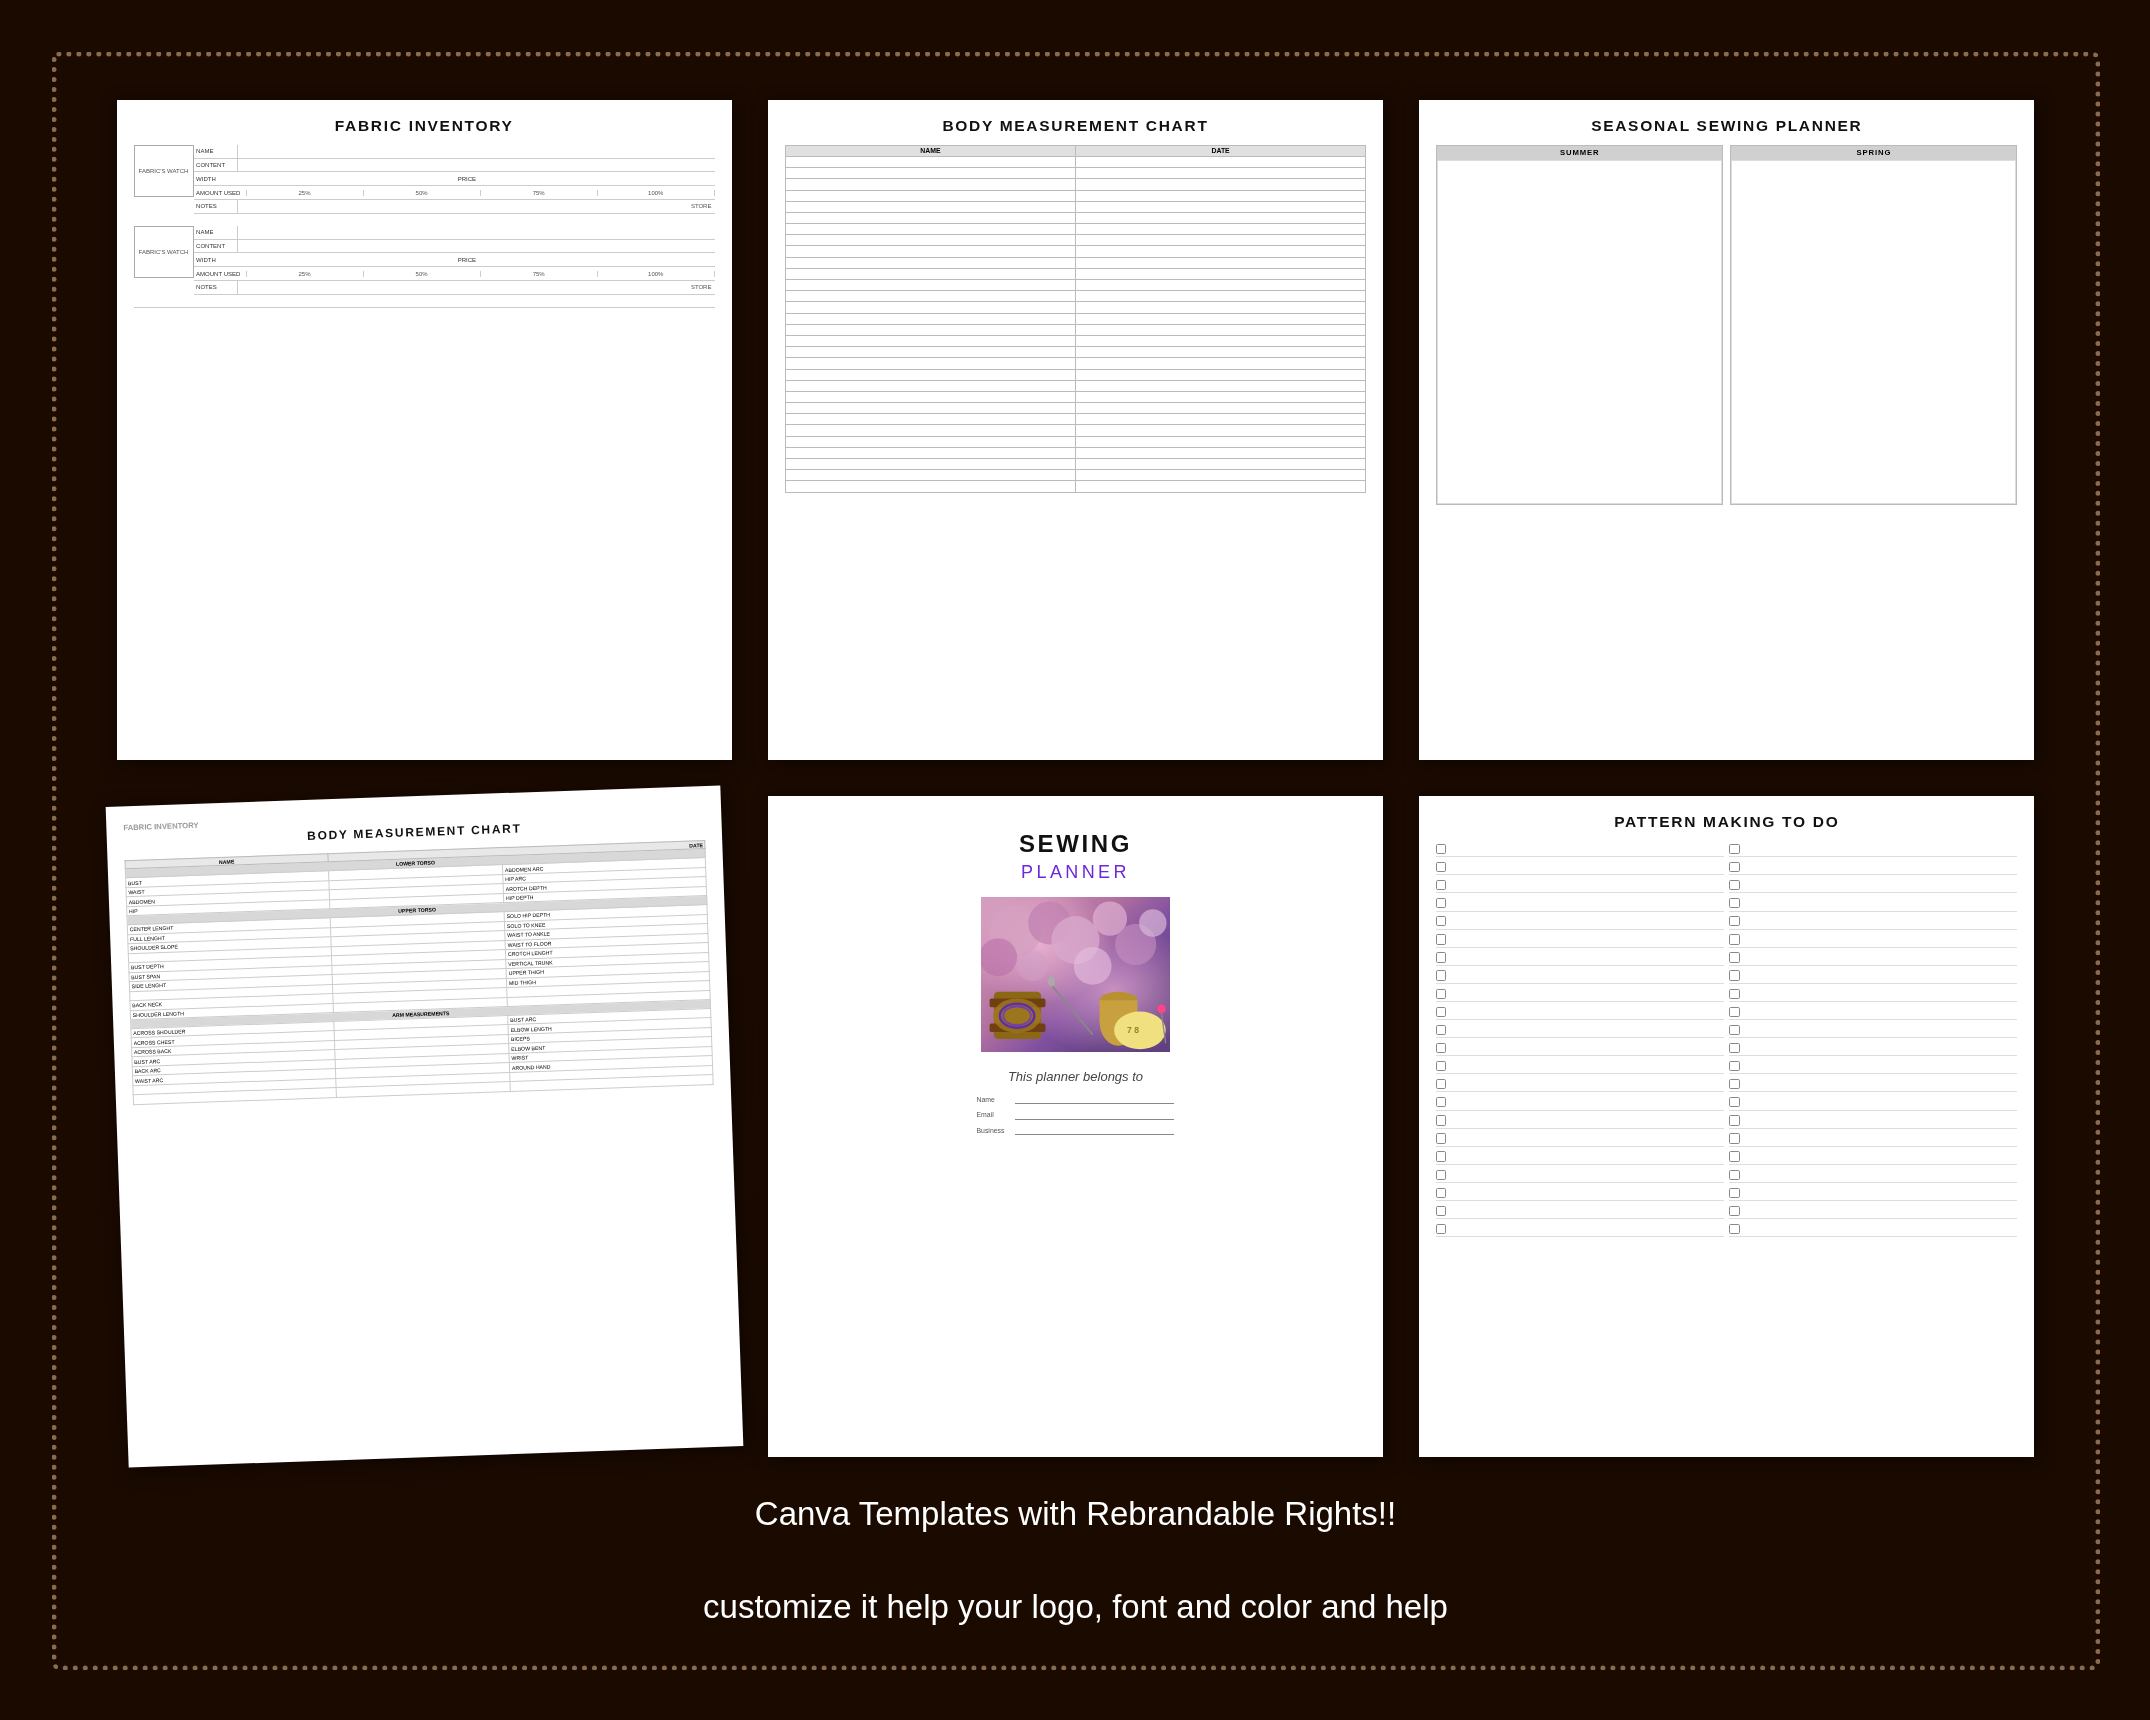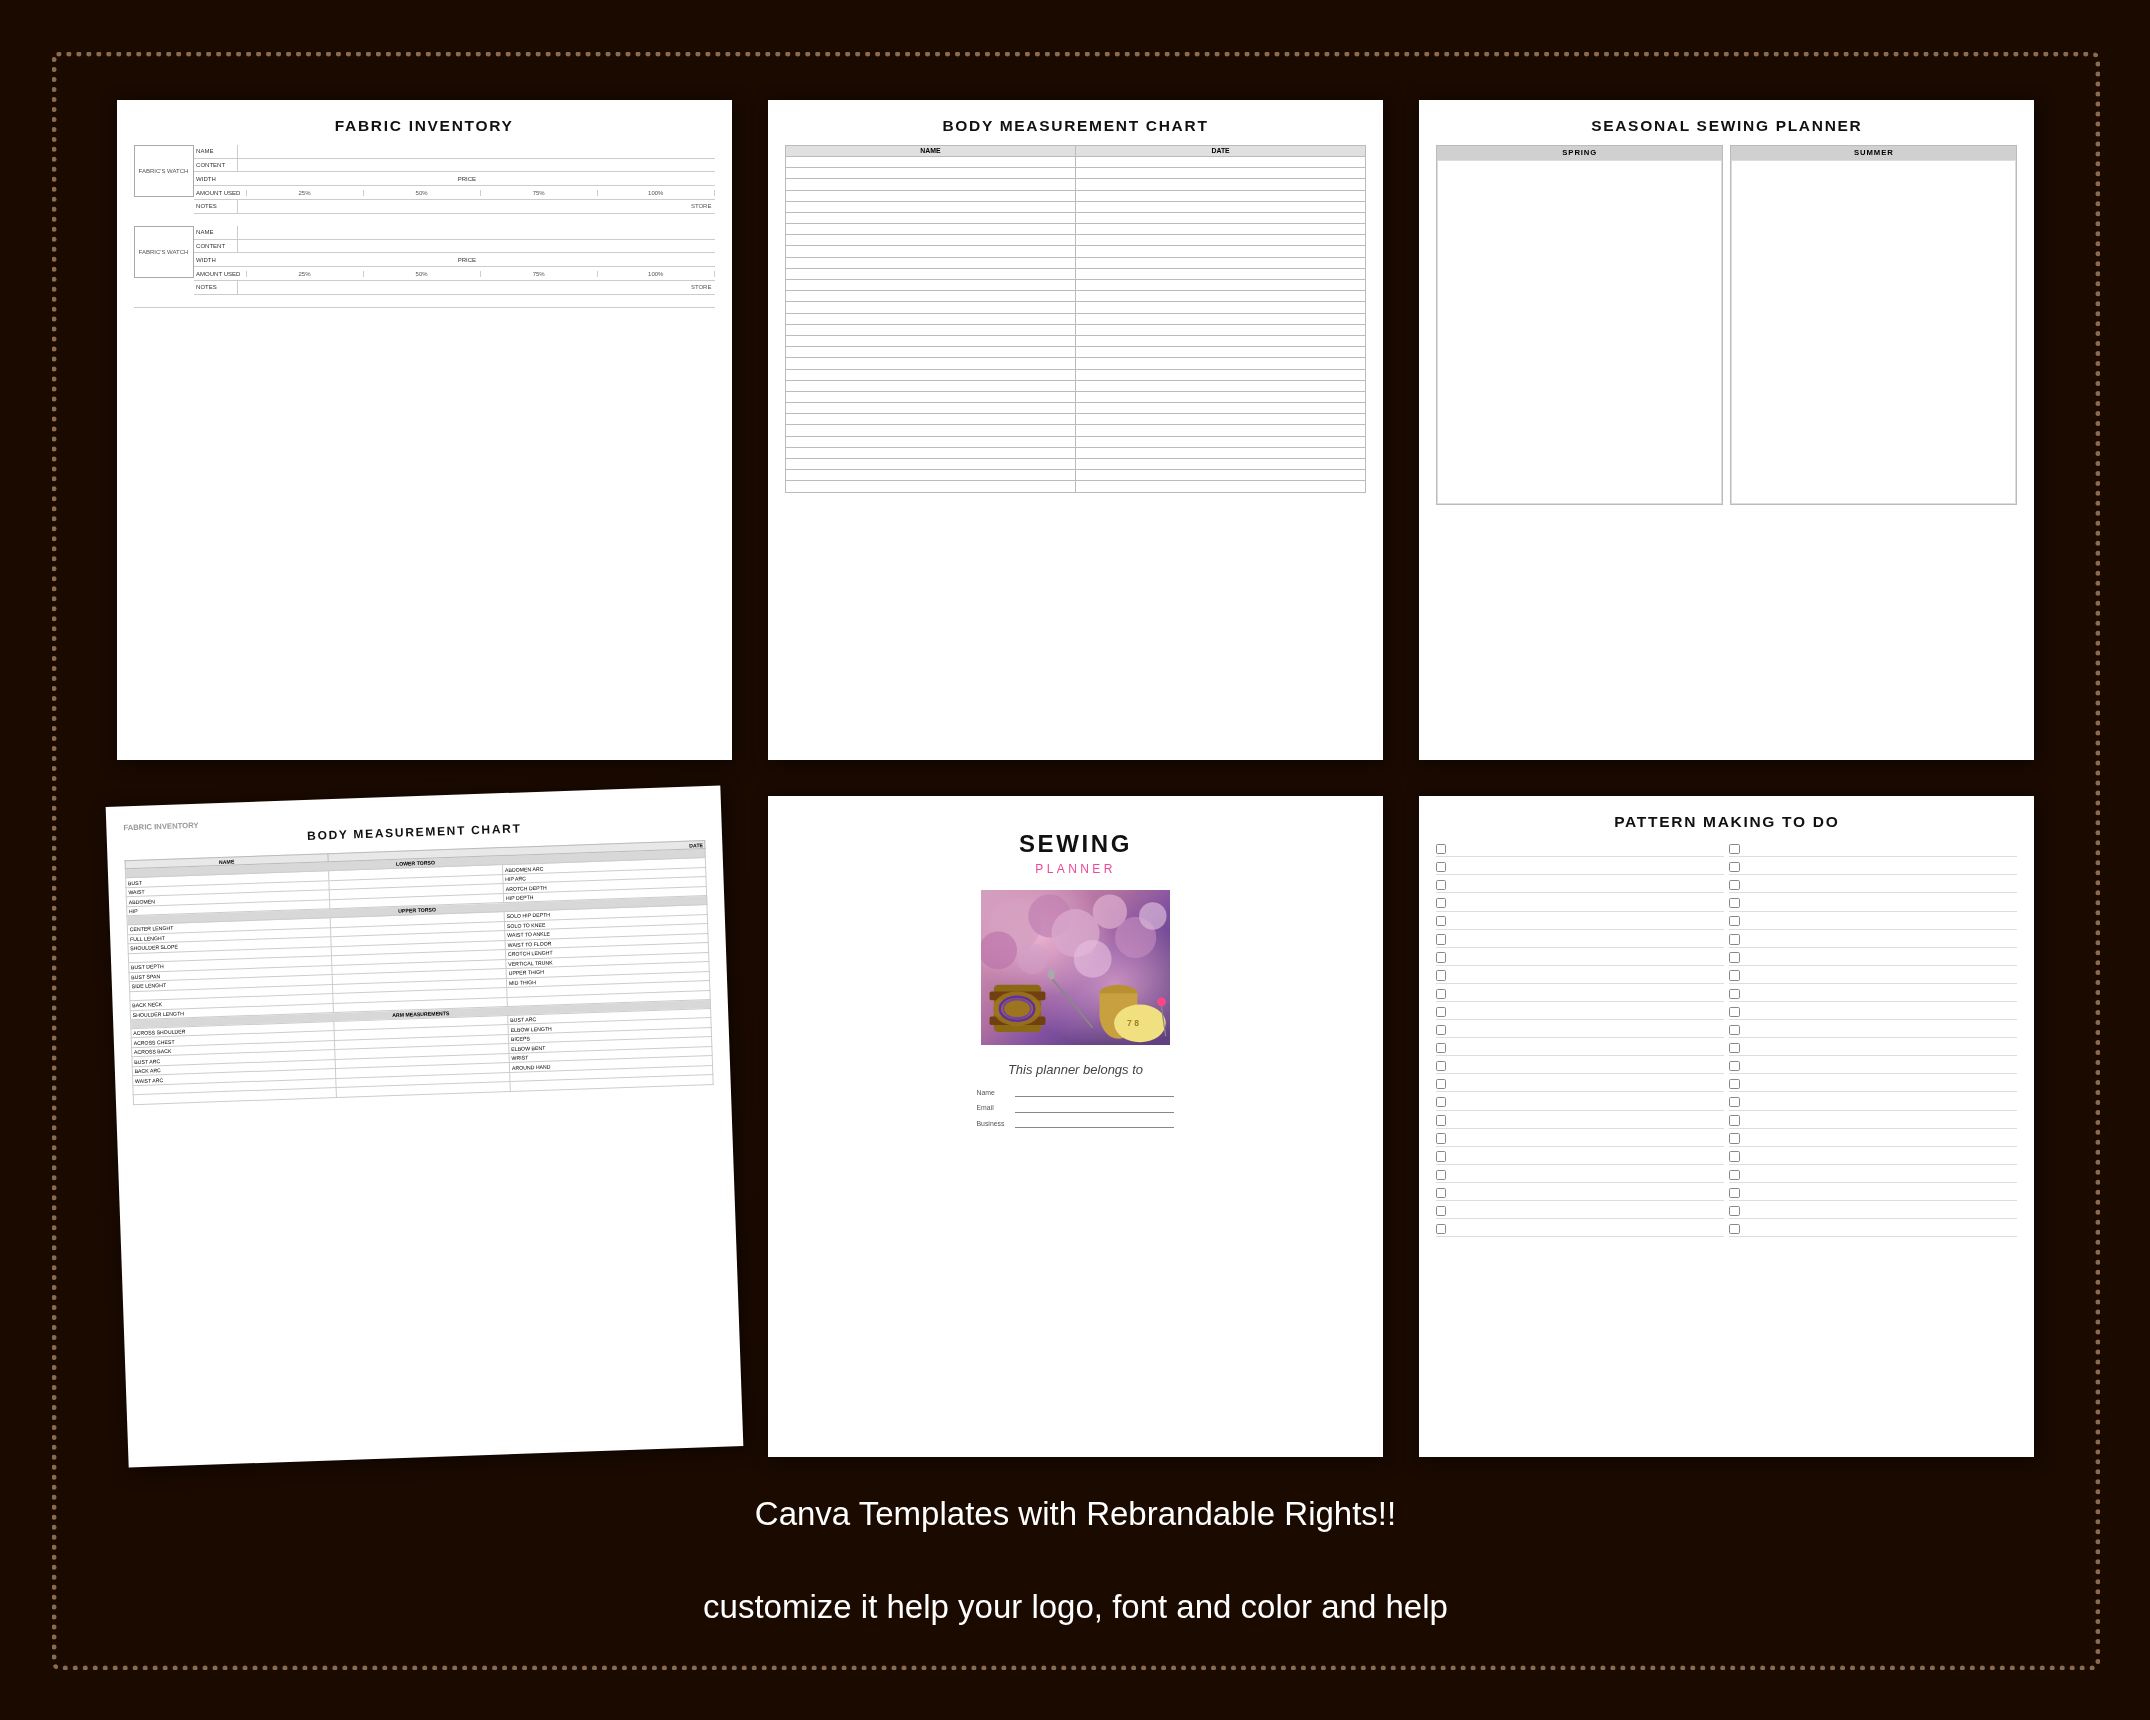--- a/index.html
+++ b/index.html
@@ -162,23 +162,23 @@
       padding: 17px;
     }
     .sewing-cover-title {
       font-size: 24px;
       font-weight: bold;
       letter-spacing: 2.6px;
       color: #111;
       margin-bottom: 3.4px;
     }
     .sewing-cover-subtitle {
-      font-size: 12px;
+      font-size: 18px;
       letter-spacing: 3.4px;
-      color: #ec4899;
+      color: #6d28d9;
       margin-bottom: 13.8px;
     }
     .sewing-cover-image {
       width: 189px;
       height: 155px;
       background: linear-gradient(135deg, #d4a0c0 0%, #c88ab0 20%, #b070a0 40%, #8050a0 60%, #604080 80%);
       position: relative;
       overflow: hidden;
       margin-bottom: 17px;
     }
@@ -470,25 +470,25 @@
               <td></td>
             </tr>
         </tbody>
       </table>
     </div>
 
     <div class="page-card">
       <div class="page-title">SEASONAL SEWING PLANNER</div>
       <div class="seasonal-grid">
         <div class="season-box">
+          <div class="season-header">SUMMER</div>
+          <div class="season-content"></div>
+        </div>
+        <div class="season-box">
           <div class="season-header">SPRING</div>
-          <div class="season-content"></div>
-        </div>
-        <div class="season-box">
-          <div class="season-header">SUMMER</div>
           <div class="season-content"></div>
         </div>
       </div>
     </div>
 
     <div class="page-card rotated-left" style="overflow:auto;">
       <div style="font-size:7.7px; font-weight:bold; color:#999; margin-bottom:3.4px;">FABRIC INVENTORY</div>
       <div class="page-title" style="font-size:12px;">BODY MEASUREMENT CHART</div>
       <table style="width:100%; border-collapse:collapse; font-size:5.2px;">
         <thead>

